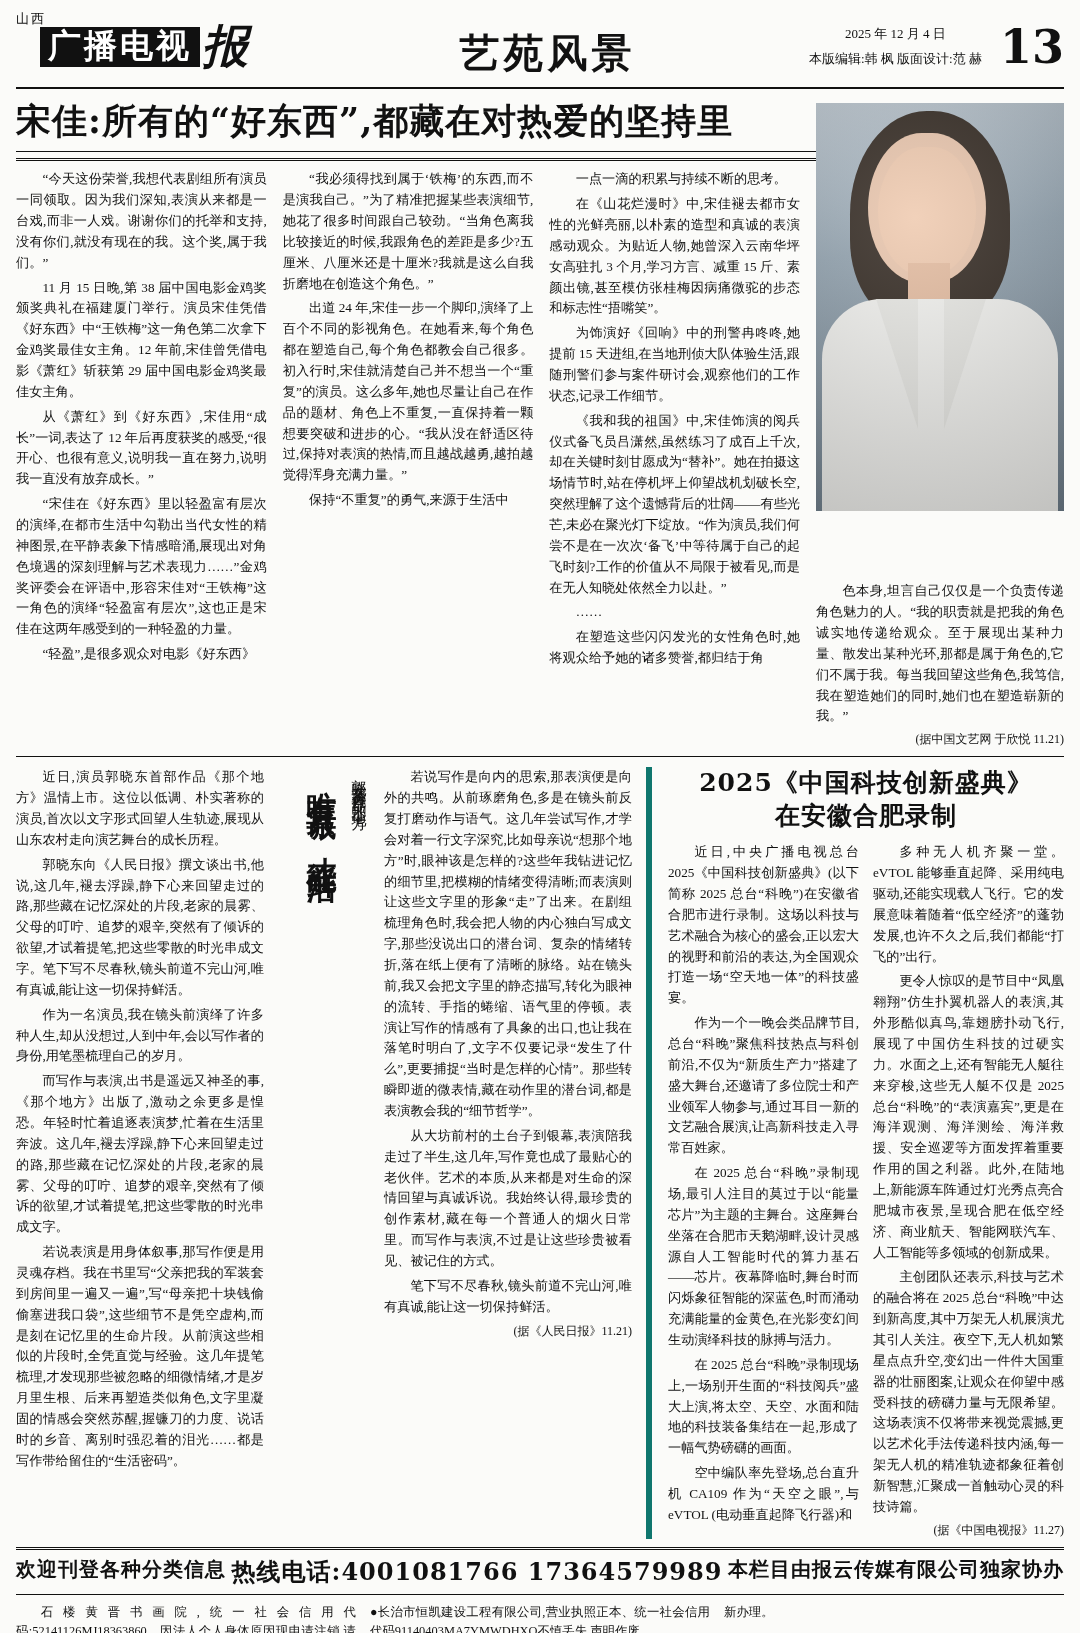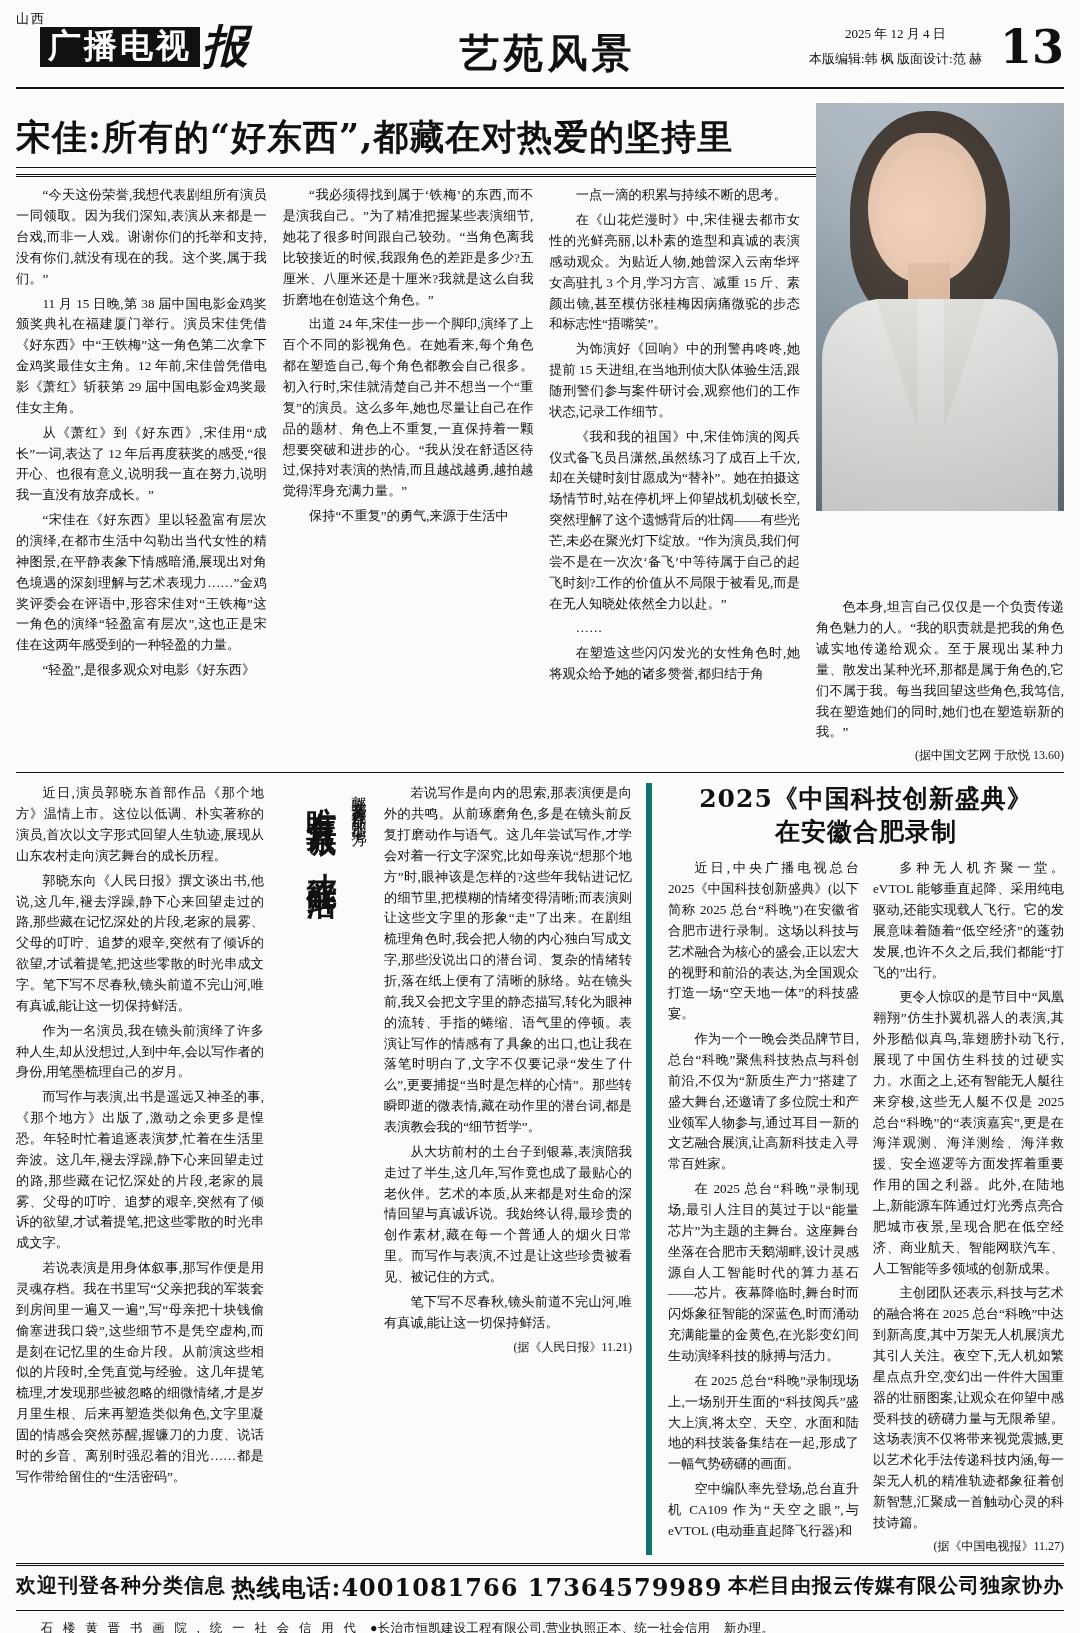--- a/index.html
+++ b/index.html
@@ -18,21 +18,21 @@
   .logo-small{font-size:13px;letter-spacing:2px;color:#111;font-family:"DejaVu Serif",serif;}
   .logo-main{display:flex;align-items:flex-end;gap:2px;margin-top:-2px;margin-left:24px;}
   .logo-box{background:#111;color:#fff;font-size:33px;font-weight:bold;letter-spacing:3px;padding:2px 8px 4px 8px;line-height:1.05;font-family:"DejaVu Serif",serif;}
   .logo-bao{font-size:46px;font-weight:bold;font-style:italic;line-height:.9;font-family:"DejaVu Serif",serif;}
   .section-title{flex:1;text-align:center;font-size:40px;font-weight:bold;letter-spacing:4px;padding-top:16px;font-family:"DejaVu Serif",serif;}
   .head-right{display:flex;align-items:center;gap:18px;padding-top:10px;}
   .head-meta{font-size:13px;line-height:1.9;text-align:center;}
   .page-num{font-size:46px;font-weight:bold;font-family:"DejaVu Serif",serif;}
 
   
-  .top-story{position:relative;padding-top:28px;}
+  .top-story{position:relative;padding-top:12px;}
   .headline{font-size:35px;font-weight:bold;letter-spacing:1px;line-height:1.15;width:760px;font-family:"DejaVu Serif",serif;}
   .hr-thin{border:0;border-top:1px solid #111;margin:10px 0 0 0;}
   .hr-double{border:0;border-top:3px double #111;margin:6px 0 8px 0;}
 
   .photo{
     position:absolute;right:0;top:14px;width:248px;height:408px;
     background:linear-gradient(170deg,#b9c4cd 0%,#8fa0ad 35%,#6e7d8a 100%);
     overflow:hidden;
   }
   .photo .face{position:absolute;left:52px;top:30px;width:118px;height:150px;border-radius:50%/55%;background:#e8c3a9;}
@@ -133,21 +133,21 @@
       <div class="col wrap-col">
         <p>一点一滴的积累与持续不断的思考。</p>
         <p>在《山花烂漫时》中,宋佳褪去都市女性的光鲜亮丽,以朴素的造型和真诚的表演感动观众。为贴近人物,她曾深入云南华坪女高驻扎 3 个月,学习方言、减重 15 斤、素颜出镜,甚至模仿张桂梅因病痛微驼的步态和标志性“捂嘴笑”。</p>
         <p>为饰演好《回响》中的刑警冉咚咚,她提前 15 天进组,在当地刑侦大队体验生活,跟随刑警们参与案件研讨会,观察他们的工作状态,记录工作细节。</p>
         <p>《我和我的祖国》中,宋佳饰演的阅兵仪式备飞员吕潇然,虽然练习了成百上千次,却在关键时刻甘愿成为“替补”。她在拍摄这场情节时,站在停机坪上仰望战机划破长空,突然理解了这个遗憾背后的壮阔——有些光芒,未必在聚光灯下绽放。“作为演员,我们何尝不是在一次次‘备飞’中等待属于自己的起飞时刻?工作的价值从不局限于被看见,而是在无人知晓处依然全力以赴。”</p>
         <p>……</p>
         <p>在塑造这些闪闪发光的女性角色时,她将观众给予她的诸多赞誉,都归结于角</p>
       </div>
       <div class="col" style="width:248px;flex:0 0 248px;padding-top:412px;">
         <p>色本身,坦言自己仅仅是一个负责传递角色魅力的人。“我的职责就是把我的角色诚实地传递给观众。至于展现出某种力量、散发出某种光环,那都是属于角色的,它们不属于我。每当我回望这些角色,我笃信,我在塑造她们的同时,她们也在塑造崭新的我。”</p>
-        <div class="src">(据中国文艺网 于欣悦 13.60)</div>
+        <div class="src">(据中国文艺网 于欣悦 11.21)</div>
       </div>
     </div>
   </div>
 
   <div class="mid">
 
     <div style="width:248px;flex:0 0 248px;" class="c">
       <p>近日,演员郭晓东首部作品《那个地方》温情上市。这位以低调、朴实著称的演员,首次以文字形式回望人生轨迹,展现从山东农村走向演艺舞台的成长历程。</p>
       <p>郭晓东向《人民日报》撰文谈出书,他说,这几年,褪去浮躁,静下心来回望走过的路,那些藏在记忆深处的片段,老家的晨雾、父母的叮咛、追梦的艰辛,突然有了倾诉的欲望,才试着提笔,把这些零散的时光串成文字。笔下写不尽春秋,镜头前道不完山河,唯有真诚,能让这一切保持鲜活。</p>
       <p>作为一名演员,我在镜头前演绎了许多种人生,却从没想过,人到中年,会以写作者的身份,用笔墨梳理自己的岁月。</p>

